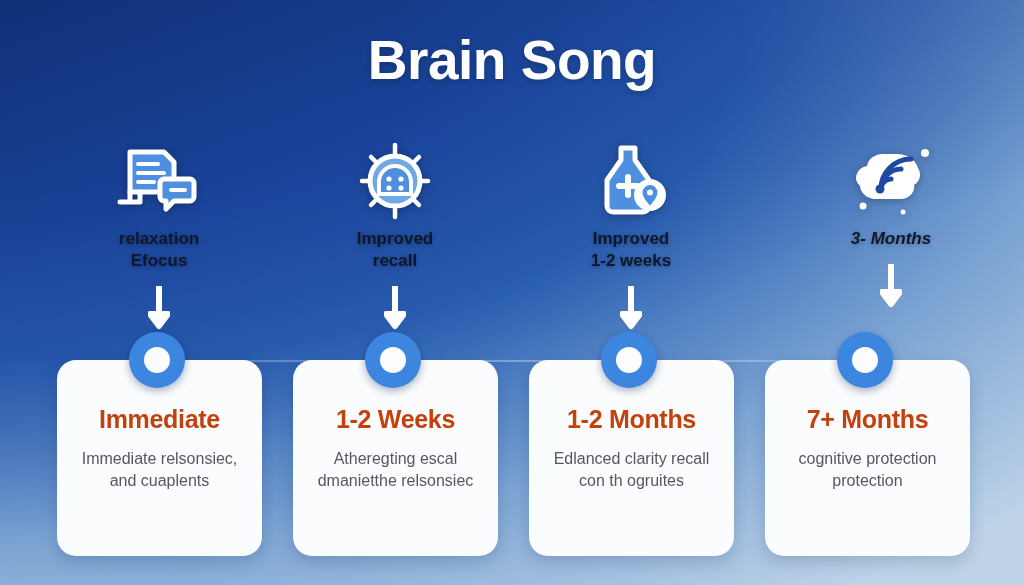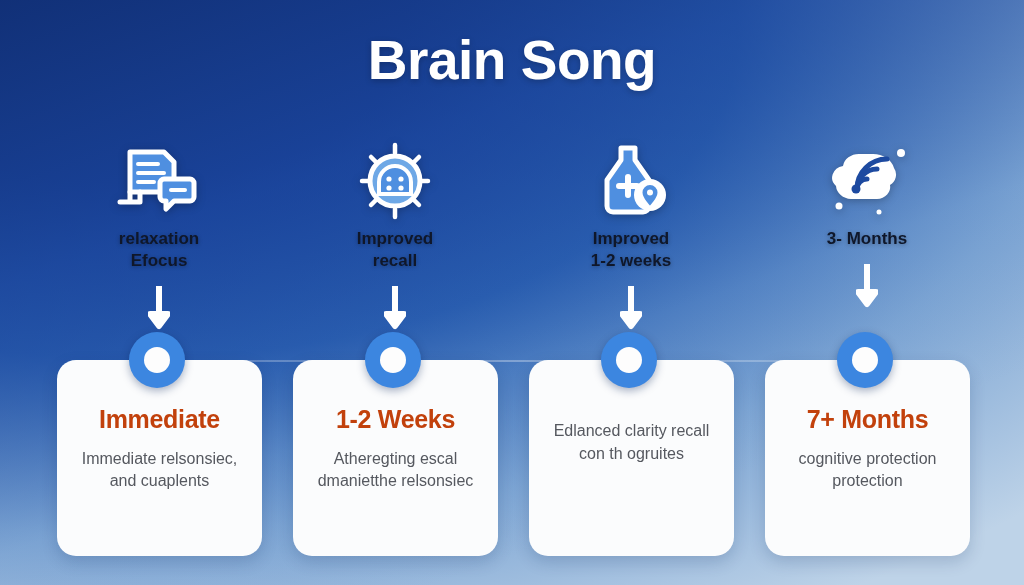--- a/index.html
+++ b/index.html
@@ -29,21 +29,21 @@
     font-weight:bold;
     letter-spacing:-0.5px;
     text-shadow:0 2px 6px rgba(0,0,0,0.22);
   }
 
   
   .col { position:absolute; top:140px; width:236px; text-align:center; }
   .col-0 { left:41px; }
   .col-1 { left:277px; }
   .col-2 { left:513px; }
-  .col-3 { left:749px; }
+  .col-3 { left:773px;font-style:italic; }
 
   .icon-wrap { height:82px; display:flex; align-items:center; justify-content:center; }
   .icon-wrap svg { display:block; filter:drop-shadow(0 2px 4px rgba(0,0,0,0.25)); }
 
   .col-label {
     margin-top:6px;
     color:#0f172a;
     font-size:17px;
     font-weight:bold;
     line-height:1.28;
@@ -211,20 +211,21 @@
 
   <div class="card card-0">
     <div class="card-title">Immediate</div>
     <div class="card-body">Immediate relsonsiec, and cuaplents</div>
   </div>
   <div class="card card-1">
     <div class="card-title">1-2 Weeks</div>
     <div class="card-body">Atheregting escal dmanietthe relsonsiec</div>
   </div>
   <div class="card card-2">
+    <div class="card-title">1-2 Months</div>
     <div class="card-body">Edlanced clarity recall con th ogruites</div>
   </div>
   <div class="card card-3">
     <div class="card-title">7+ Months</div>
     <div class="card-body">cognitive protection protection</div>
   </div>
 
   <div class="node node-0"></div>
   <div class="node node-1"></div>
   <div class="node node-2"></div>

